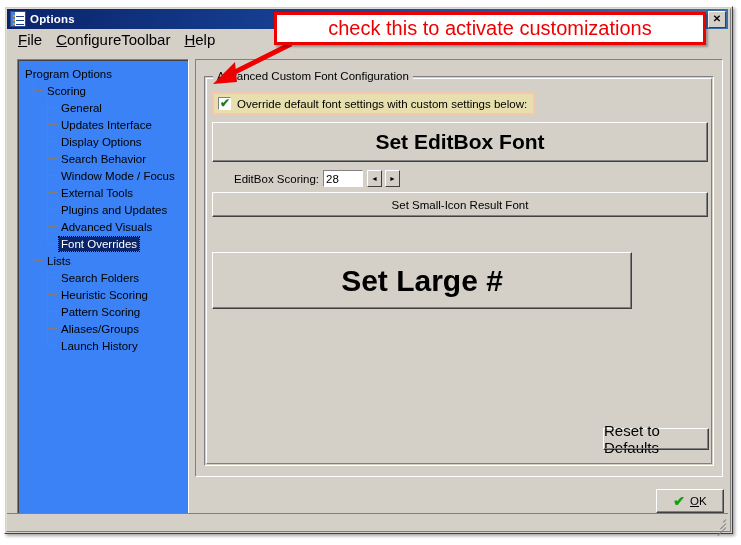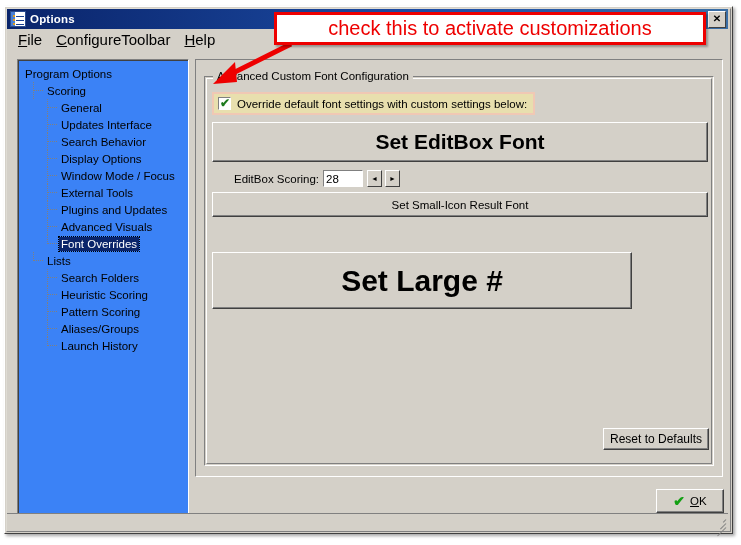--- a/index.html
+++ b/index.html
@@ -345,21 +345,21 @@
     position: absolute;
     left: 397px; top: 350px;
     width: 106px; height: 22px;
     background: #d4d0c8;
     border-top: 1px solid #ffffff;
     border-left: 1px solid #ffffff;
     border-right: 1px solid #404040;
     border-bottom: 1px solid #404040;
     box-sizing: border-box;
     display: flex; align-items: center; justify-content: center;
-    font-size: 12px;
+    font-size: 15px;
     cursor: default;
   }
   #btn-reset::after {
     content: "";
     position: absolute;
     left: 0; top: 0; right: 0; bottom: 0;
     border-right: 1px solid #808080;
     border-bottom: 1px solid #808080;
   }
 
@@ -487,29 +487,29 @@
             <i class="hline" style="left: 1px;"></i>
           </span>
           <span class="tree-label">Updates Interface</span>
         </div>
         <div class="tree-row">
           <span style="width: 24px; flex: 0 0 auto;"></span>
           <span class="tree-connector" style="width: 12px;">
             <i class="vline" style="left: 0px;"></i>
             <i class="hline" style="left: 1px;"></i>
           </span>
+          <span class="tree-label">Display Options</span>
+        </div>
+        <div class="tree-row">
+          <span style="width: 24px; flex: 0 0 auto;"></span>
+          <span class="tree-connector" style="width: 12px;">
+            <i class="vline" style="left: 0px;"></i>
+            <i class="hline" style="left: 1px;"></i>
+          </span>
           <span class="tree-label">Search Behavior</span>
-        </div>
-        <div class="tree-row">
-          <span style="width: 24px; flex: 0 0 auto;"></span>
-          <span class="tree-connector" style="width: 12px;">
-            <i class="vline" style="left: 0px;"></i>
-            <i class="hline" style="left: 1px;"></i>
-          </span>
-          <span class="tree-label">Display Options</span>
         </div>
         <div class="tree-row">
           <span style="width: 24px; flex: 0 0 auto;"></span>
           <span class="tree-connector" style="width: 12px;">
             <i class="vline" style="left: 0px;"></i>
             <i class="hline" style="left: 1px;"></i>
           </span>
           <span class="tree-label">Window Mode / Focus</span>
         </div>
         <div class="tree-row">

